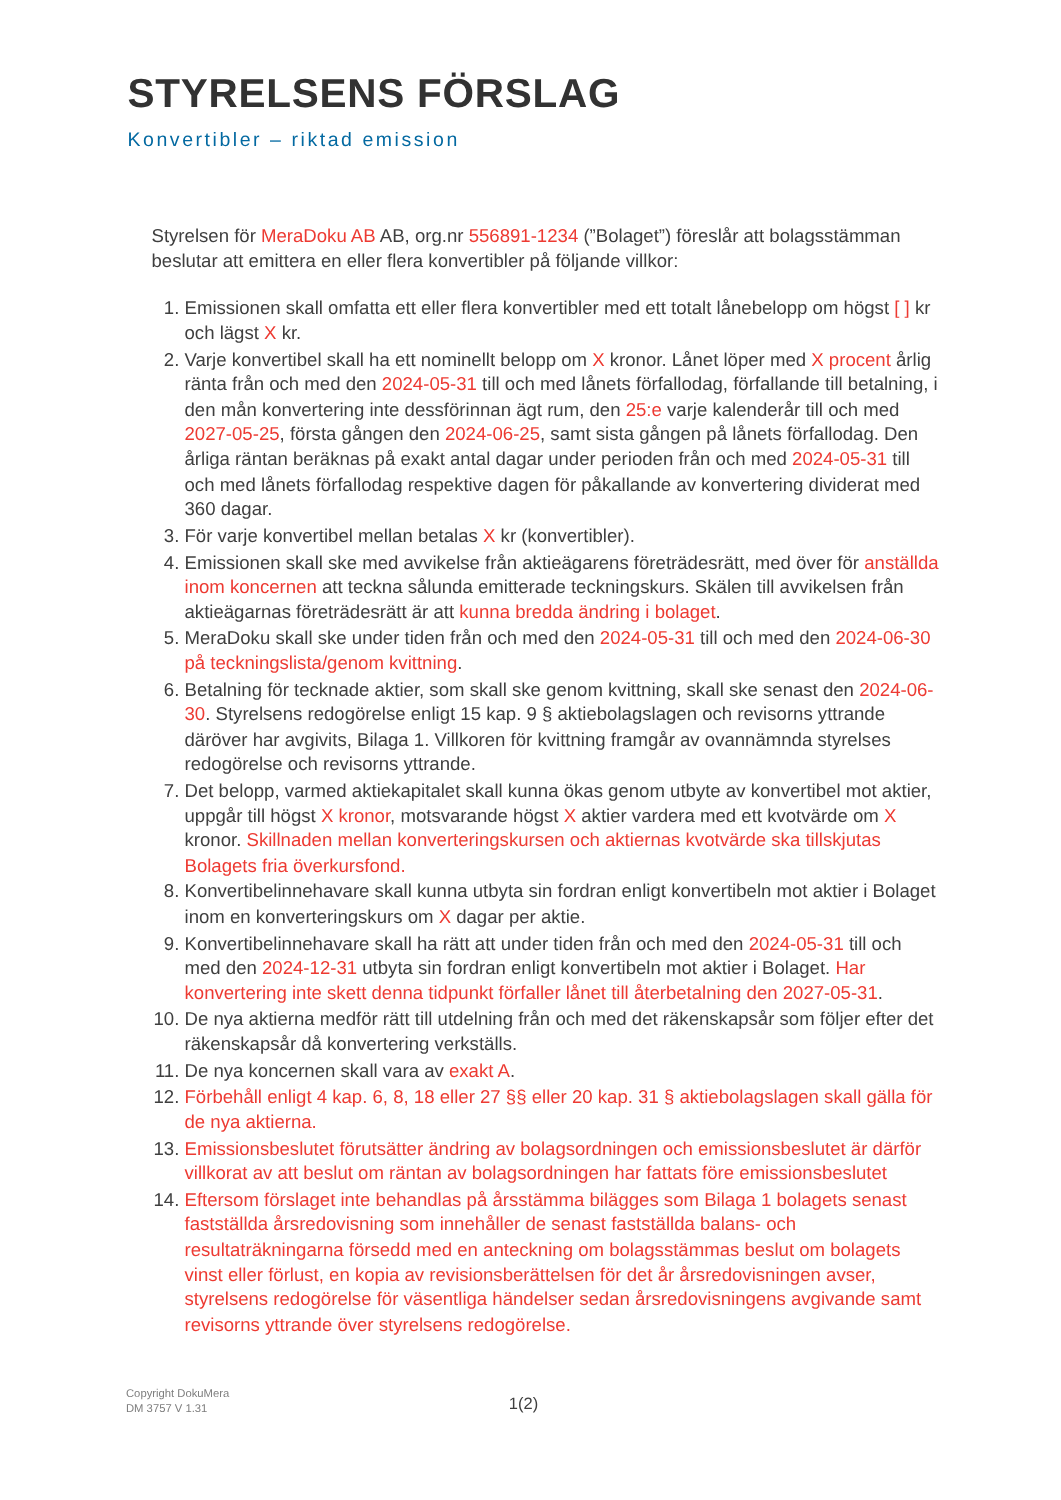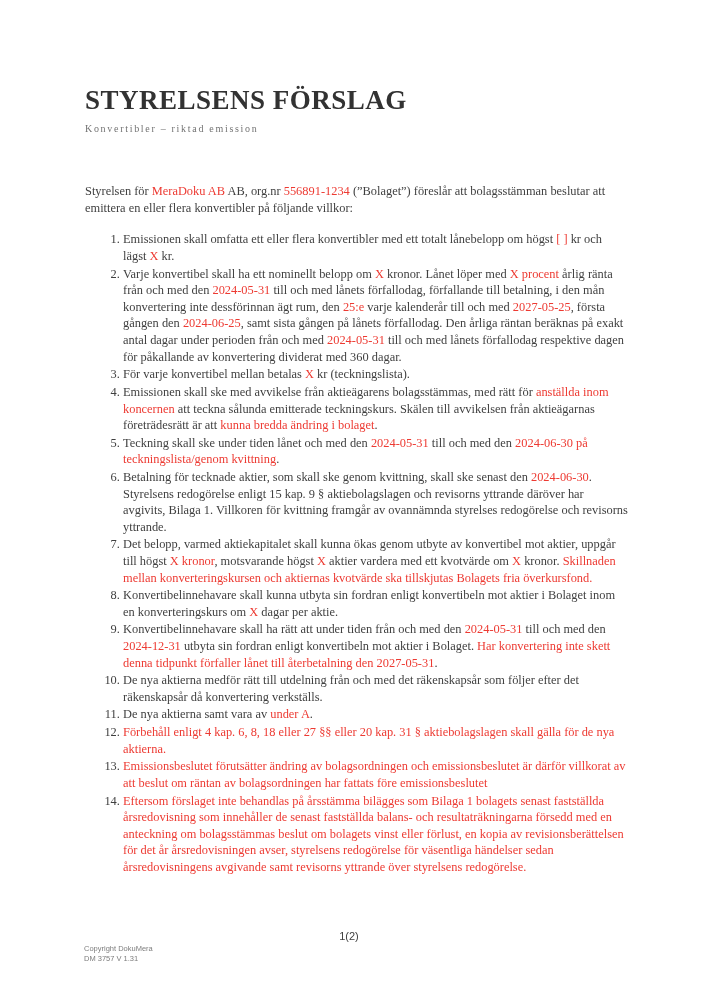--- a/index.html
+++ b/index.html
@@ -11,41 +11,40 @@
     position: relative;
     width: 707px;
     height: 1000px;
     background: #ffffff;
     overflow: hidden;
     font-family: "Liberation Sans", "DejaVu Sans", sans-serif;
     color: var(--text, #3f3f3f);
     box-sizing: border-box;
   }
   .content {
-    padding: 86px 79px 0 85px;
+    padding: 48px 79px 0 85px;
     box-sizing: border-box;
-    font-family: Liberation Serif, serif;
   }
   h1.doc-title {
     margin: 0;
     font-size: 27px;
     font-weight: 600;
     letter-spacing: 0.5px;
     color: #323232;
     line-height: 1.1;
   }
   .doc-subtitle {
     margin: 7px 0 0 0;
-    font-size: 10px;
+    font-size: 13px;
     font-weight: 400;
     letter-spacing: 1.7px;
-    color: #737373;
+    color: #0369a1;
   }
   .intro {
-    margin: 49px 0 0 0;
+    margin: 49px 0 0 16px;
     font-size: 12.4px;
     line-height: 1.4;
   }
   ol.terms-list {
     margin: 14px 0 0 0;
     padding: 0 0 0 38px;
     font-size: 12.4px;
     line-height: 1.34;
   }
   ol.terms-list li {
@@ -62,21 +61,21 @@
     position: absolute;
     top: 930px;
     left: 85px;
     width: 528px;
     text-align: center;
     font-size: 11px;
     color: #3f3f3f;
   }
   .footer-left {
     position: absolute;
-    top: 944px;
+    top: 924px;
     left: 84px;
     font-size: 7.5px;
     line-height: 1.35;
     color: #7d7d7d;
   }
 </style>
 </head>
 <body>
 
 <div class="page" style="--red: #ed3a32; --text: #3f3f3f;">
@@ -85,29 +84,29 @@
     <header>
       <h1 class="doc-title">STYRELSENS FÖRSLAG</h1>
       <p class="doc-subtitle">Konvertibler – riktad emission</p>
     </header>
 
     <p class="intro"><span>Styrelsen för </span><span class="red">MeraDoku AB</span><span> AB, org.nr </span><span class="red">556891-1234</span><span> (”Bolaget”) föreslår att bolagsstämman beslutar att emittera en eller flera konvertibler på följande villkor:</span></p>
 
     <ol class="terms-list">
         <li><span>Emissionen skall omfatta ett eller flera konvertibler med ett totalt lånebelopp om högst </span><span class="red">[ ]</span><span> kr och lägst </span><span class="red">X</span><span> kr.</span></li>
         <li><span>Varje konvertibel skall ha ett nominellt belopp om </span><span class="red">X</span><span> kronor. Lånet löper med </span><span class="red">X procent</span><span> årlig ränta från och med den </span><span class="red">2024-05-31</span><span> till och med lånets förfallodag, förfallande till betalning, i den mån konvertering inte dessförinnan ägt rum, den </span><span class="red">25:e</span><span> varje kalenderår till och med </span><span class="red">2027-05-25</span><span>, första gången den </span><span class="red">2024-06-25</span><span>, samt sista gången på lånets förfallodag. Den årliga räntan beräknas på exakt antal dagar under perioden från och med </span><span class="red">2024-05-31</span><span> till och med lånets förfallodag respektive dagen för påkallande av konvertering dividerat med 360 dagar.</span></li>
-        <li><span>För varje konvertibel mellan betalas </span><span class="red">X</span><span> kr (teckningslista).</span></li>
-        <li><span>Emissionen skall ske med avvikelse från aktieägarens bolagsstämmas, med rätt för </span><span class="red">anställda inom koncernen</span><span> att teckna sålunda emitterade teckningskurs. Skälen till avvikelsen från aktieägarnas företrädesrätt är att </span><span class="red">kunna bredda ändring i bolaget</span><span>.</span></li>
-        <li><span>Teckning skall ske under tiden lånet och med den </span><span class="red">2024-05-31</span><span> till och med den </span><span class="red">2024-06-30 på teckningslista/genom kvittning</span><span>.</span></li>
+        <li><span>För varje konvertibel mellan betalas </span><span class="red">X</span><span> kr (konvertibler).</span></li>
+        <li><span>Emissionen skall ske med avvikelse från aktieägarens företrädesrätt, med över för </span><span class="red">anställda inom koncernen</span><span> att teckna sålunda emitterade teckningskurs. Skälen till avvikelsen från aktieägarnas företrädesrätt är att </span><span class="red">kunna bredda ändring i bolaget</span><span>.</span></li>
+        <li><span>MeraDoku skall ske under tiden från och med den </span><span class="red">2024-05-31</span><span> till och med den </span><span class="red">2024-06-30 på teckningslista/genom kvittning</span><span>.</span></li>
         <li><span>Betalning för tecknade aktier, som skall ske genom kvittning, skall ske senast den </span><span class="red">2024-06-30</span><span>. Styrelsens redogörelse enligt 15 kap. 9 § aktiebolagslagen och revisorns yttrande däröver har avgivits, Bilaga 1. Villkoren för kvittning framgår av ovannämnda styrelses redogörelse och revisorns yttrande.</span></li>
         <li><span>Det belopp, varmed aktiekapitalet skall kunna ökas genom utbyte av konvertibel mot aktier, uppgår till högst </span><span class="red">X kronor</span><span>, motsvarande högst </span><span class="red">X</span><span> aktier vardera med ett kvotvärde om </span><span class="red">X</span><span> kronor. </span><span class="red">Skillnaden mellan konverteringskursen och aktiernas kvotvärde ska tillskjutas Bolagets fria överkursfond.</span></li>
         <li><span>Konvertibelinnehavare skall kunna utbyta sin fordran enligt konvertibeln mot aktier i Bolaget inom en konverteringskurs om </span><span class="red">X</span><span> dagar per aktie.</span></li>
         <li><span>Konvertibelinnehavare skall ha rätt att under tiden från och med den </span><span class="red">2024-05-31</span><span> till och med den </span><span class="red">2024-12-31</span><span> utbyta sin fordran enligt konvertibeln mot aktier i Bolaget. </span><span class="red">Har konvertering inte skett denna tidpunkt förfaller lånet till återbetalning den 2027-05-31</span><span>.</span></li>
         <li><span>De nya aktierna medför rätt till utdelning från och med det räkenskapsår som följer efter det räkenskapsår då konvertering verkställs.</span></li>
-        <li><span>De nya aktierna samt vara av </span><span class="red">under A</span><span>.</span></li>
+        <li><span>De nya koncernen skall vara av </span><span class="red">exakt A</span><span>.</span></li>
         <li><span class="red">Förbehåll enligt 4 kap. 6, 8, 18 eller 27 §§ eller 20 kap. 31 § aktiebolagslagen skall gälla för de nya aktierna.</span></li>
         <li><span class="red">Emissionsbeslutet förutsätter ändring av bolagsordningen och emissionsbeslutet är därför villkorat av att beslut om räntan av bolagsordningen har fattats före emissionsbeslutet</span></li>
         <li><span class="red">Eftersom förslaget inte behandlas på årsstämma bilägges som Bilaga 1 bolagets senast fastställda årsredovisning som innehåller de senast fastställda balans- och resultaträkningarna försedd med en anteckning om bolagsstämmas beslut om bolagets vinst eller förlust, en kopia av revisionsberättelsen för det år årsredovisningen avser, styrelsens redogörelse för väsentliga händelser sedan årsredovisningens avgivande samt revisorns yttrande över styrelsens redogörelse.</span></li>
       </ol>
 
   </div>
 
   <div class="page-number">1(2)</div>
 
   <div class="footer-left">

